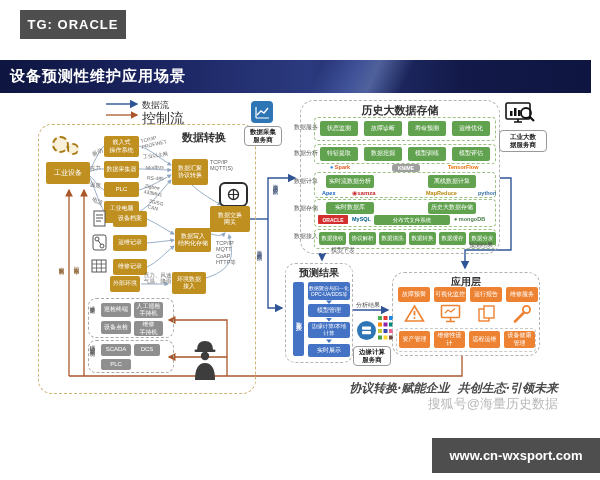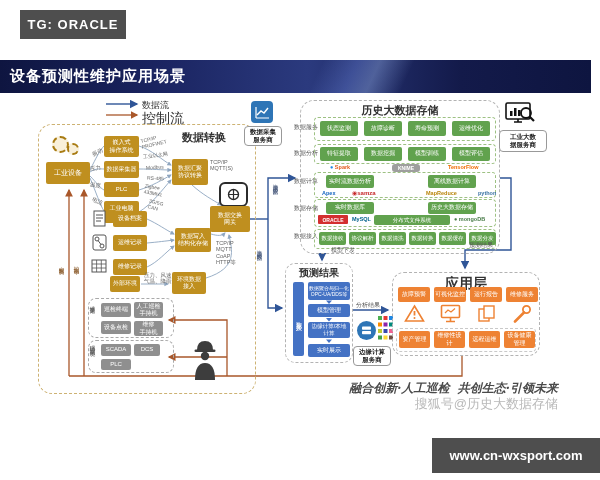--- a/index.html
+++ b/index.html
@@ -327,21 +327,21 @@
       <rect x="11" y="13" width="4" height="4" fill="#f06292"></rect>
     <rect x="0" y="19.5" width="4" height="4" fill="#43a047"></rect>
       <rect x="5.5" y="19.5" width="4" height="4" fill="#fdd835"></rect>
       <rect x="11" y="19.5" width="4" height="4" fill="#6d4c41"></rect>
   </svg>
 </div>
 <div class="prov" style="left:353px;top:346px;width:38px;height:20px;">边缘计算
 服务商</div>
 
 <div class="dash" style="left:392px;top:272px;width:148px;height:84px;border-radius:12px;"></div>
-<div class="ttl" style="left:392px;top:275px;width:148px;text-align:center;font-size:14px;">应用层</div>
+<div class="ttl" style="left:392px;top:275px;width:148px;text-align:center;font-size:10px;">应用层</div>
 
 <div class="b orange" style="left:398px;top:287px;width:32px;height:15px;">故障预警</div>
 <div class="b orange" style="left:434px;top:287px;width:32px;height:15px;">可视化监控</div>
 <div class="b orange" style="left:470px;top:287px;width:32px;height:15px;">运行报告</div>
 <div class="b orange" style="left:506px;top:287px;width:32px;height:15px;">维修服务</div>
 
 <div class="abs" style="left:404px;top:304px;">
   <svg width="21" height="19" viewBox="0 0 21 19">
       <path d="M10.5,2 L19.5,17 H1.5 Z" fill="none" stroke="#ee8233" stroke-width="1.6"></path>
       <path d="M10.5,7 V11.5" stroke="#ee8233" stroke-width="1.8"></path>
@@ -368,15 +368,15 @@
     </svg>
 </div>
 
 <div class="dash dash-app" style="left:396px;top:328px;width:140px;height:24px;"></div>
 <div class="b orange" style="left:399px;top:331px;width:31px;height:17px;">资产管理</div>
 <div class="b orange" style="left:434px;top:331px;width:31px;height:17px;">维修性设计</div>
 <div class="b orange" style="left:469px;top:331px;width:31px;height:17px;">远程运维</div>
 <div class="b orange" style="left:504px;top:331px;width:31px;height:17px;">设备健康
 管理</div>
 
-<div class="slogan">融合创新·人工巡检  共创生态·引领未来</div>
-<div class="wm">搜狐号@历史大数据存储</div>
+<div class="slogan">协议转换·赋能企业  共创生态·引领未来</div>
+<div class="wm">搜狐号@海量历史数据</div>
 <div class="urlbar">www.cn-wxsport.com</div>
 
 </body></html>

